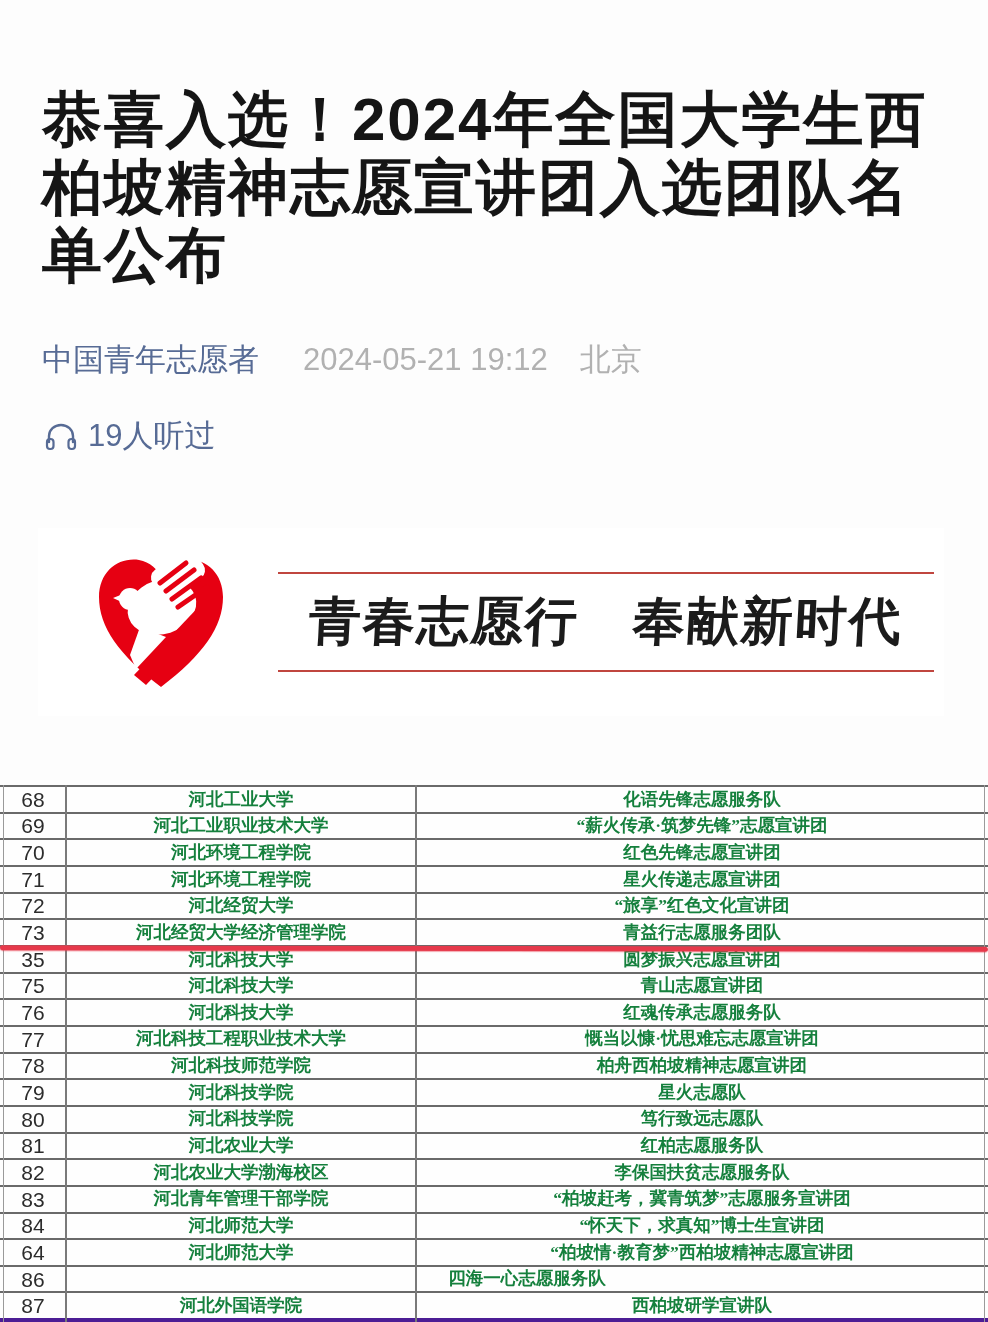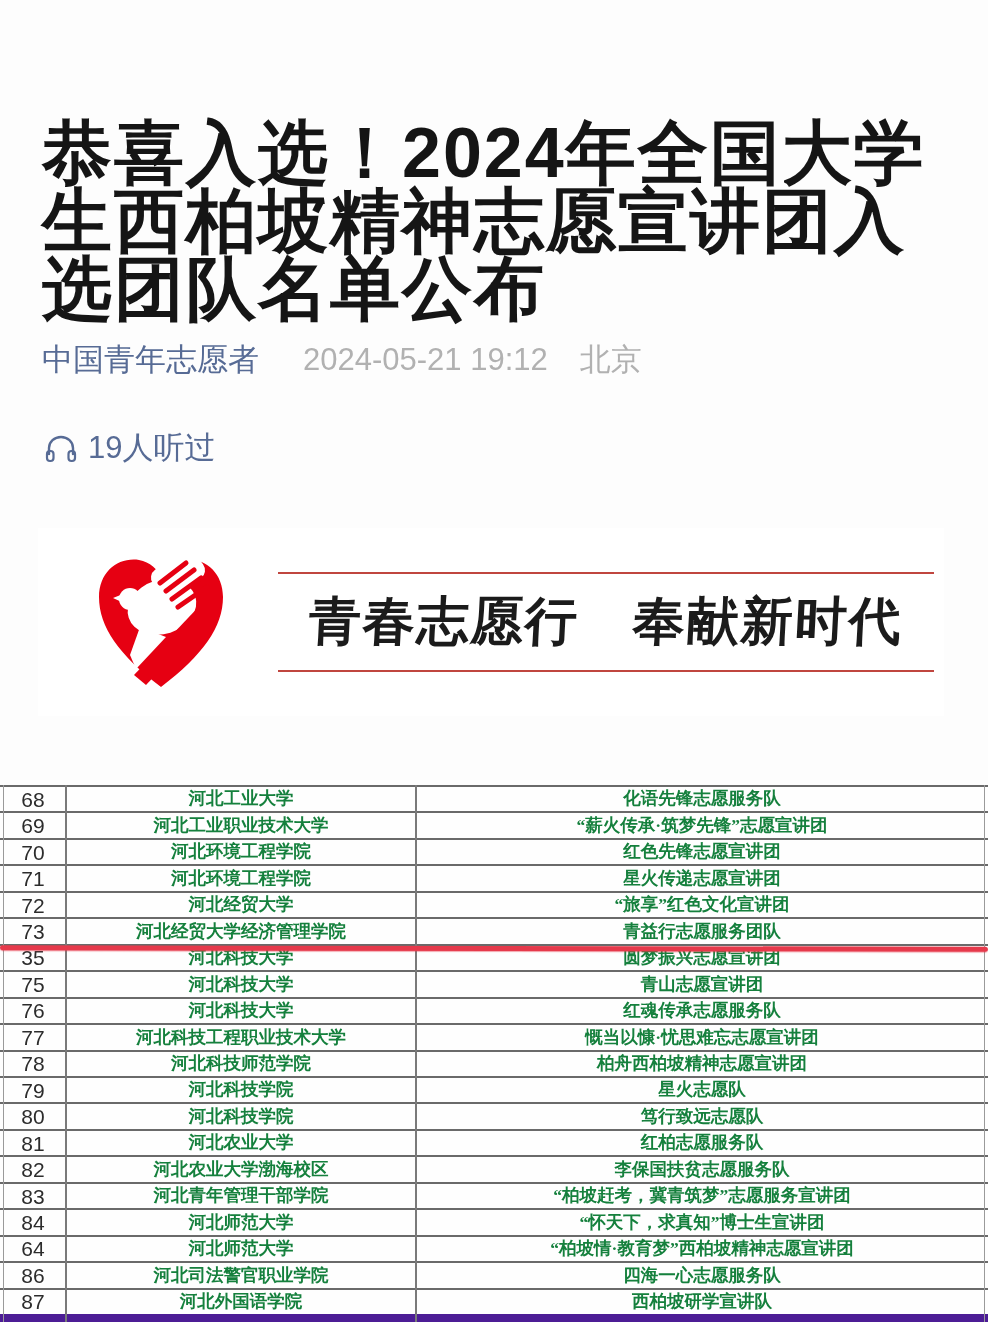--- a/index.html
+++ b/index.html
@@ -4,35 +4,35 @@
 <style>
   html,body{margin:0;padding:0;}
   body{
     width:988px;height:1322px;position:relative;overflow:hidden;
     background:#fdfdfd;
     font-family:"Liberation Sans", sans-serif;
     color:#161616;
   }
   
   .title{
-    position:absolute;left:42px;top:72px;width:904px;
-    font-size:70px;line-height:68px;font-weight:800;
+    position:absolute;left:42px;top:46px;width:904px;
+    font-size:60px;line-height:68px;font-weight:800;
     letter-spacing:2px;color:#151515;
   }
   .meta{
     position:absolute;left:42px;top:341px;width:904px;
     font-size:31px;line-height:38px;white-space:nowrap;
   }
   .meta .author{color:#576b95;margin-right:44px;}
   .meta .date{color:#b1b1b1;margin-right:32px;}
   .meta .loc{color:#b1b1b1;}
   .listen{
     position:absolute;left:44px;top:416px;height:40px;
     display:flex;align-items:center;gap:10px;
-    font-size:31px;color:#576b95;margin-top:12px;
+    font-size:31px;color:#576b95;
   }
   .listen svg{display:block;}
   
   .banner{
     position:absolute;left:38px;top:528px;width:906px;height:188px;
     background:#ffffff;
   }
   .logo{position:absolute;left:52px;top:12px;width:142px;height:160px;}
   .slogan-box{
     position:absolute;left:240px;top:44px;width:656px;height:96px;
@@ -48,21 +48,21 @@
   .tablewrap{
     position:absolute;left:0;top:785px;width:988px;height:537px;
     display:flex;flex-direction:column;
     background:#fefefe;
     font-family:"Liberation Serif","DejaVu Serif",serif;
   }
   .t-row{
     flex:1;display:flex;align-items:stretch;
     border-top:2px solid #6a6a6a;
   }
-  .t-row:last-child{border-bottom:8px solid #4c1d95;justify-content:space-between;}
+  .t-row:last-child{border-bottom:4px solid #4c1d95;justify-content:space-between;}
   .t-c1,.t-c2,.t-c3{
     display:flex;align-items:center;justify-content:center;
     color:#15803d;font-weight:600;font-size:17.5px;line-height:1;
   }
   .t-c1{width:66px;font-family:"Liberation Sans",sans-serif;font-weight:400;font-size:21px;color:#2c2c2c;}
   .t-c2{width:350px;}
   .t-c3{flex:1;}
   .vline{position:absolute;top:785px;height:537px;background:#7a7a7a;}
   .vline.l{left:3px;width:1px;background:#9a9a9a;}
   .vline.a{left:65px;width:2px;}
@@ -211,21 +211,20 @@
       <div class="t-c2">河北师范大学</div>
       <div class="t-c3">“怀天下，求真知”博士生宣讲团</div>
     </div>
     <div class="t-row">
       <div class="t-c1">64</div>
       <div class="t-c2">河北师范大学</div>
       <div class="t-c3">“柏坡情·教育梦”西柏坡精神志愿宣讲团</div>
     </div>
     <div class="t-row">
       <div class="t-c1">86</div>
-      <div class="t-c2">河北司法警官职业学院</div>
       <div class="t-c3">四海一心志愿服务队</div>
     </div>
     <div class="t-row">
       <div class="t-c1">87</div>
       <div class="t-c2">河北外国语学院</div>
       <div class="t-c3">西柏坡研学宣讲队</div>
     </div>
   </div>
 <div class="vline l"></div>
 <div class="vline a"></div>

